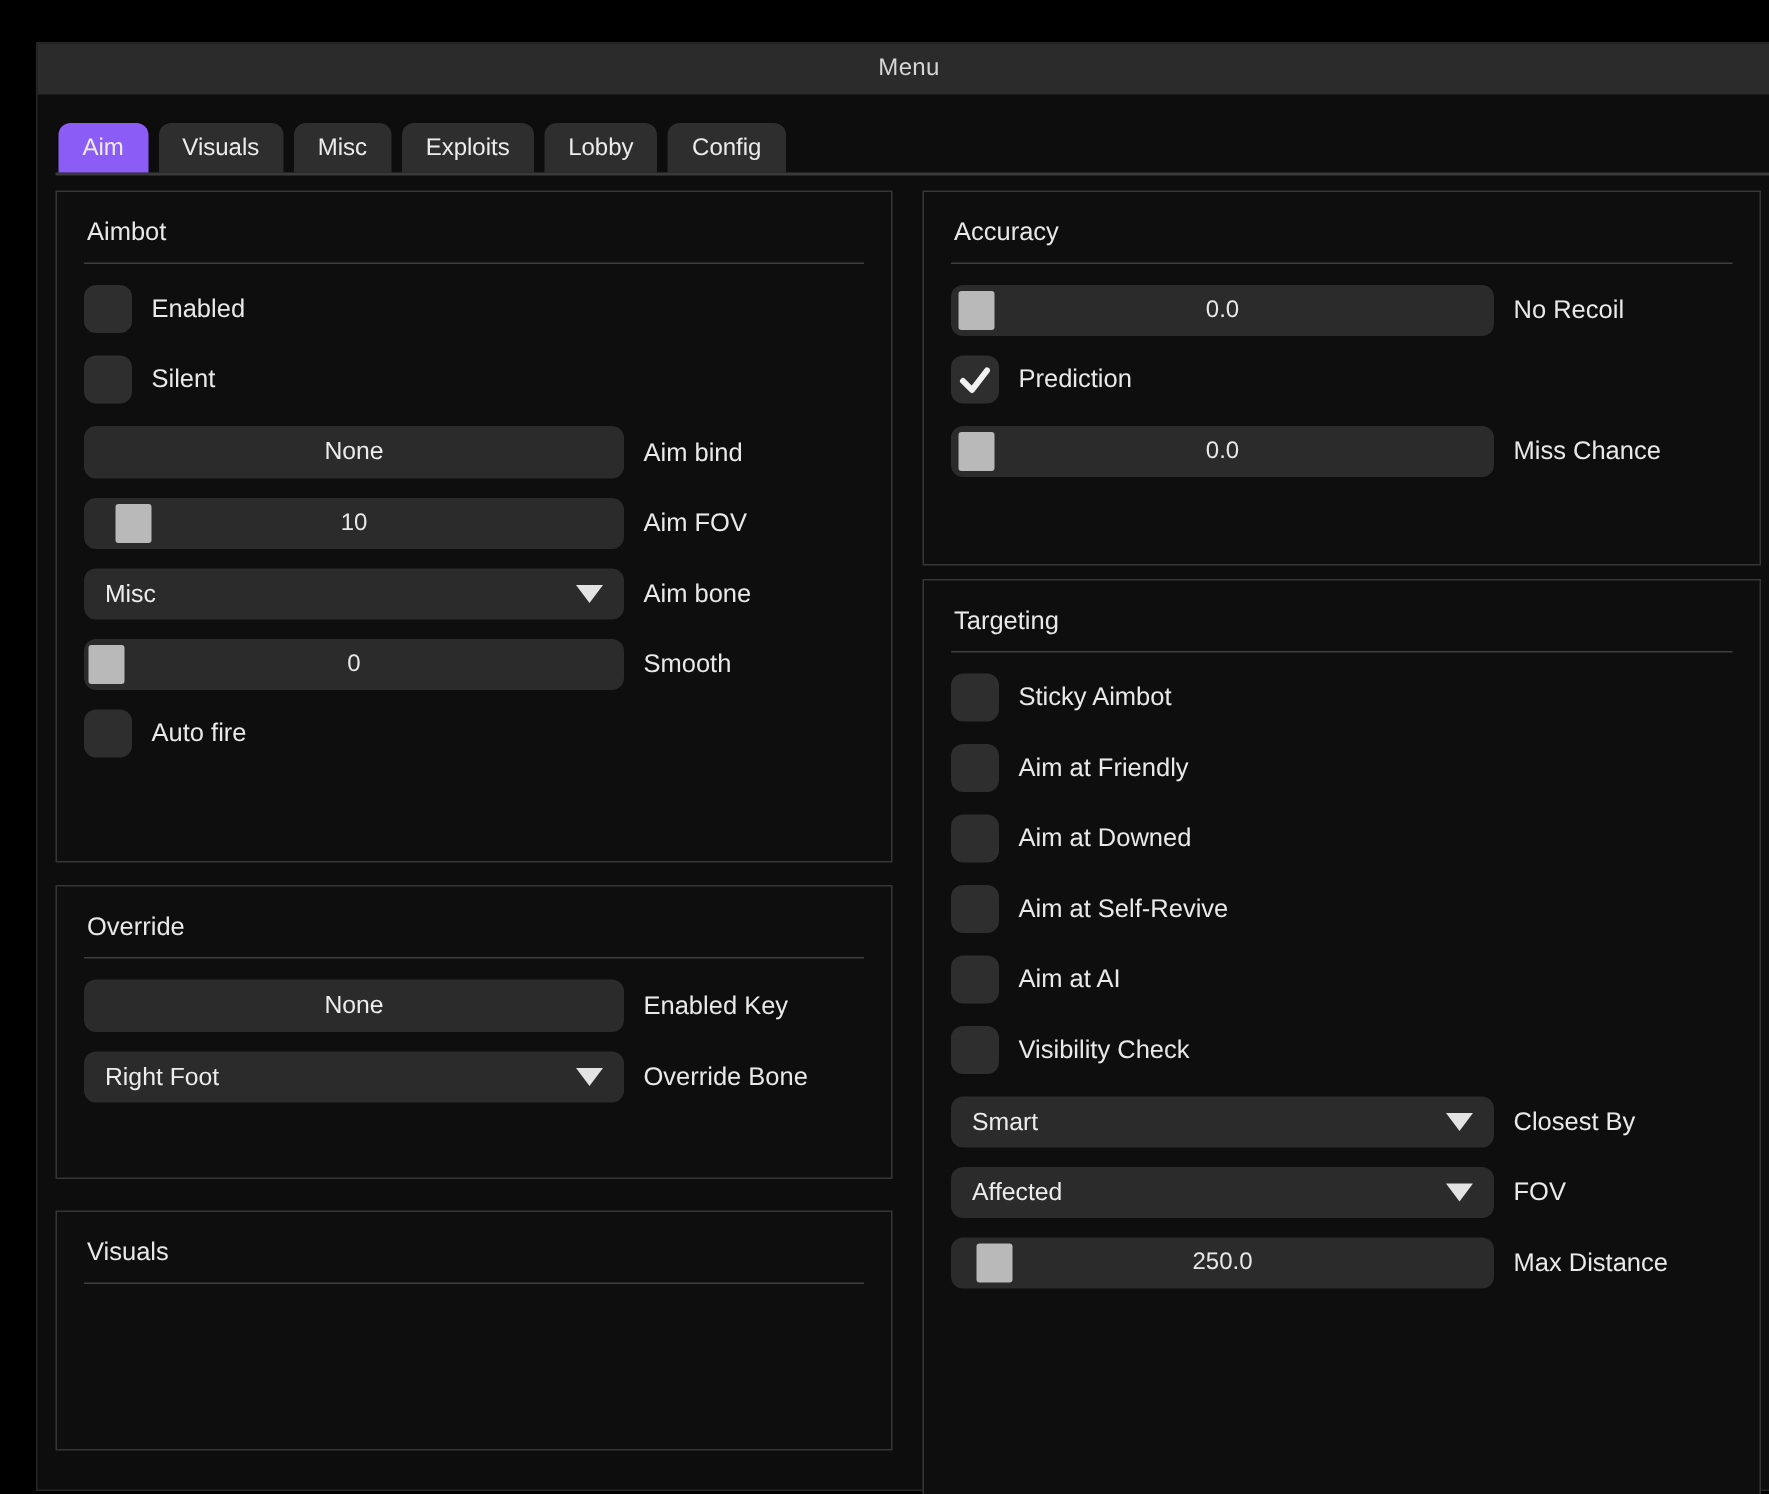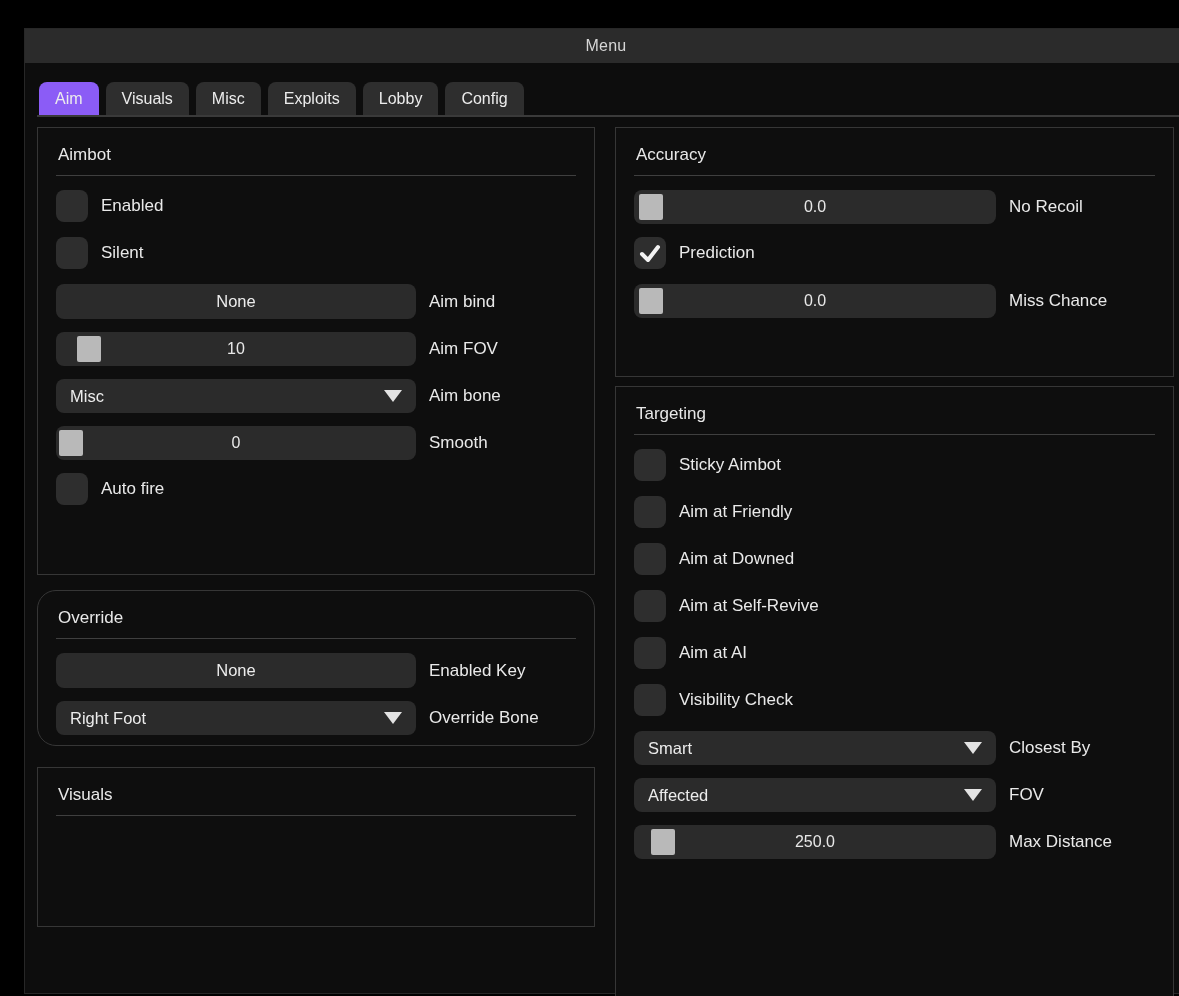--- a/index.html
+++ b/index.html
@@ -19,21 +19,21 @@
          color:#ececec; font-size:16px; cursor:default; }
   .tab.active { background:#8b5cf6; }
 
   .content { display:flex; gap:20px; padding:10px 12px 0 12px; }
   .col { display:flex; flex-direction:column; }
   .col-left  { width:558px; }
   .col-right { width:559px; }
 
   .panel { border:1px solid #363636; background:#0e0e0e; padding:13px 18px; }
   .p-aimbot    { height:448px; }
-  .p-override  { height:156px; margin-top:15px;border-radius:19px; }
+  .p-override  { height:196px; margin-top:15px; }
   .p-visuals   { height:160px; margin-top:21px; }
   .p-accuracy  { height:250px; }
   .p-targeting { height:718px; margin-top:9px; }
 
   .panel-title { font-size:17px; color:#e8e8e8; padding:4px 0 0 2px; }
   .sep { height:1px; background:#3f3f3f; margin:10px 0 14px; }
 
   .row { display:flex; align-items:center; margin-bottom:13px; }
   .cb-row { margin-bottom:15px; }
 

